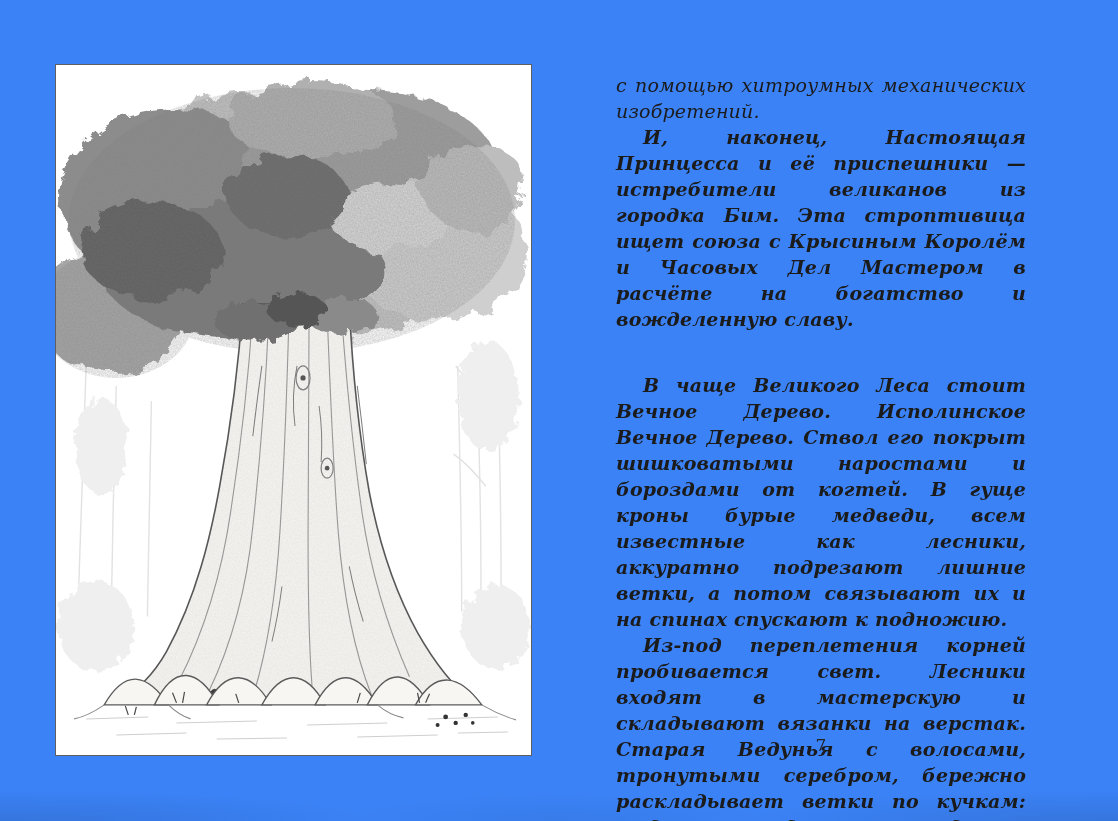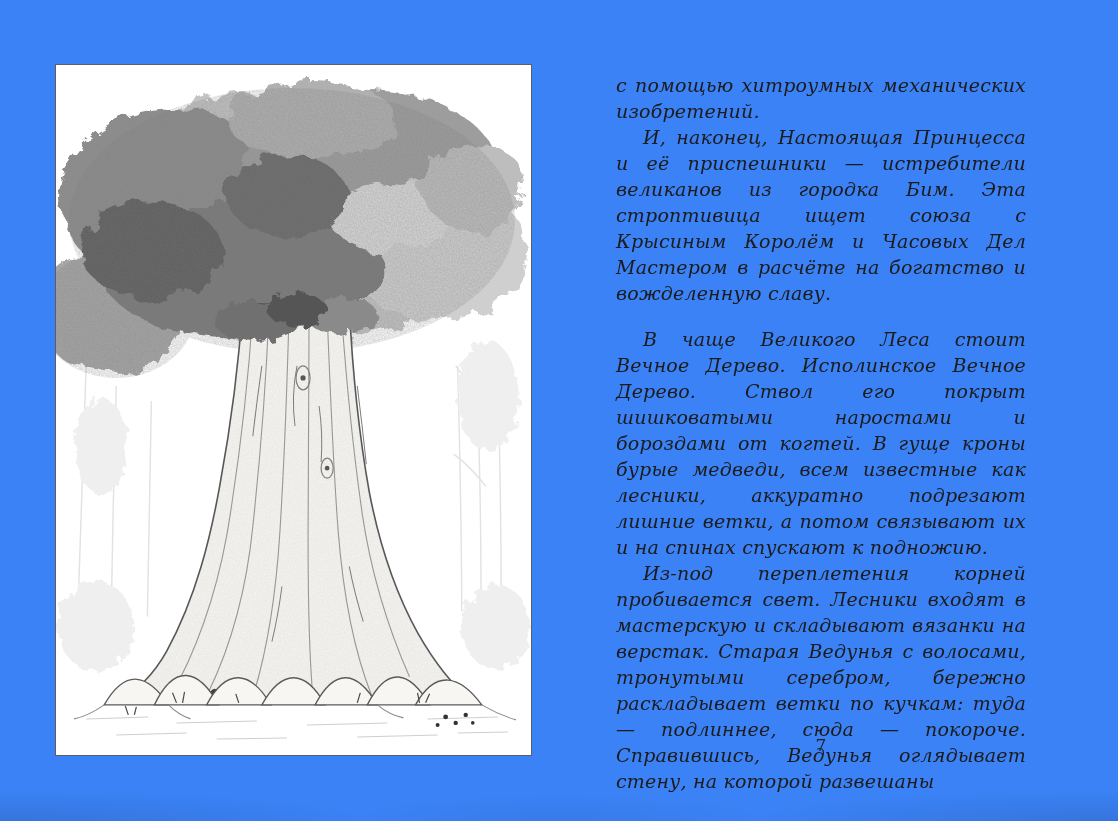--- a/index.html
+++ b/index.html
@@ -13,22 +13,22 @@
     margin:0;border:1.5px solid #5f5f5f;box-sizing:border-box;background:#ffffff;
   }
   .illustration-frame svg{display:block;width:100%;height:100%;}
   
   .text-col{
     position:absolute;left:616px;top:72px;width:410px;
     font-style:italic;font-size:19px;line-height:26px;color:#1b1b1b;
     text-align:justify;letter-spacing:0.2px;hyphens:auto;
   }
   .text-col p{margin:0;}
-  .text-col p.indent{text-indent:27px;}
-  .text-col p.section-gap{margin-top:20px;}
+  .text-col p.indent{text-indent:27px;font-weight:bold;}
+  .text-col p.section-gap{margin-top:40px;}
   .page-number{
     position:absolute;left:616px;top:735px;width:410px;text-align:center;
     font-size:17px;font-style:normal;color:#222222;font-family:"DejaVu Serif",serif;
   }
   
   .bottom-shade{
     position:absolute;left:0;right:0;bottom:0;height:40px;pointer-events:none;
     background:
       radial-gradient(55% 130% at 1% 100%, rgba(0,0,0,0.10), rgba(0,0,0,0) 60%),
       radial-gradient(55% 130% at 99% 100%, rgba(0,0,0,0.10), rgba(0,0,0,0) 60%),

